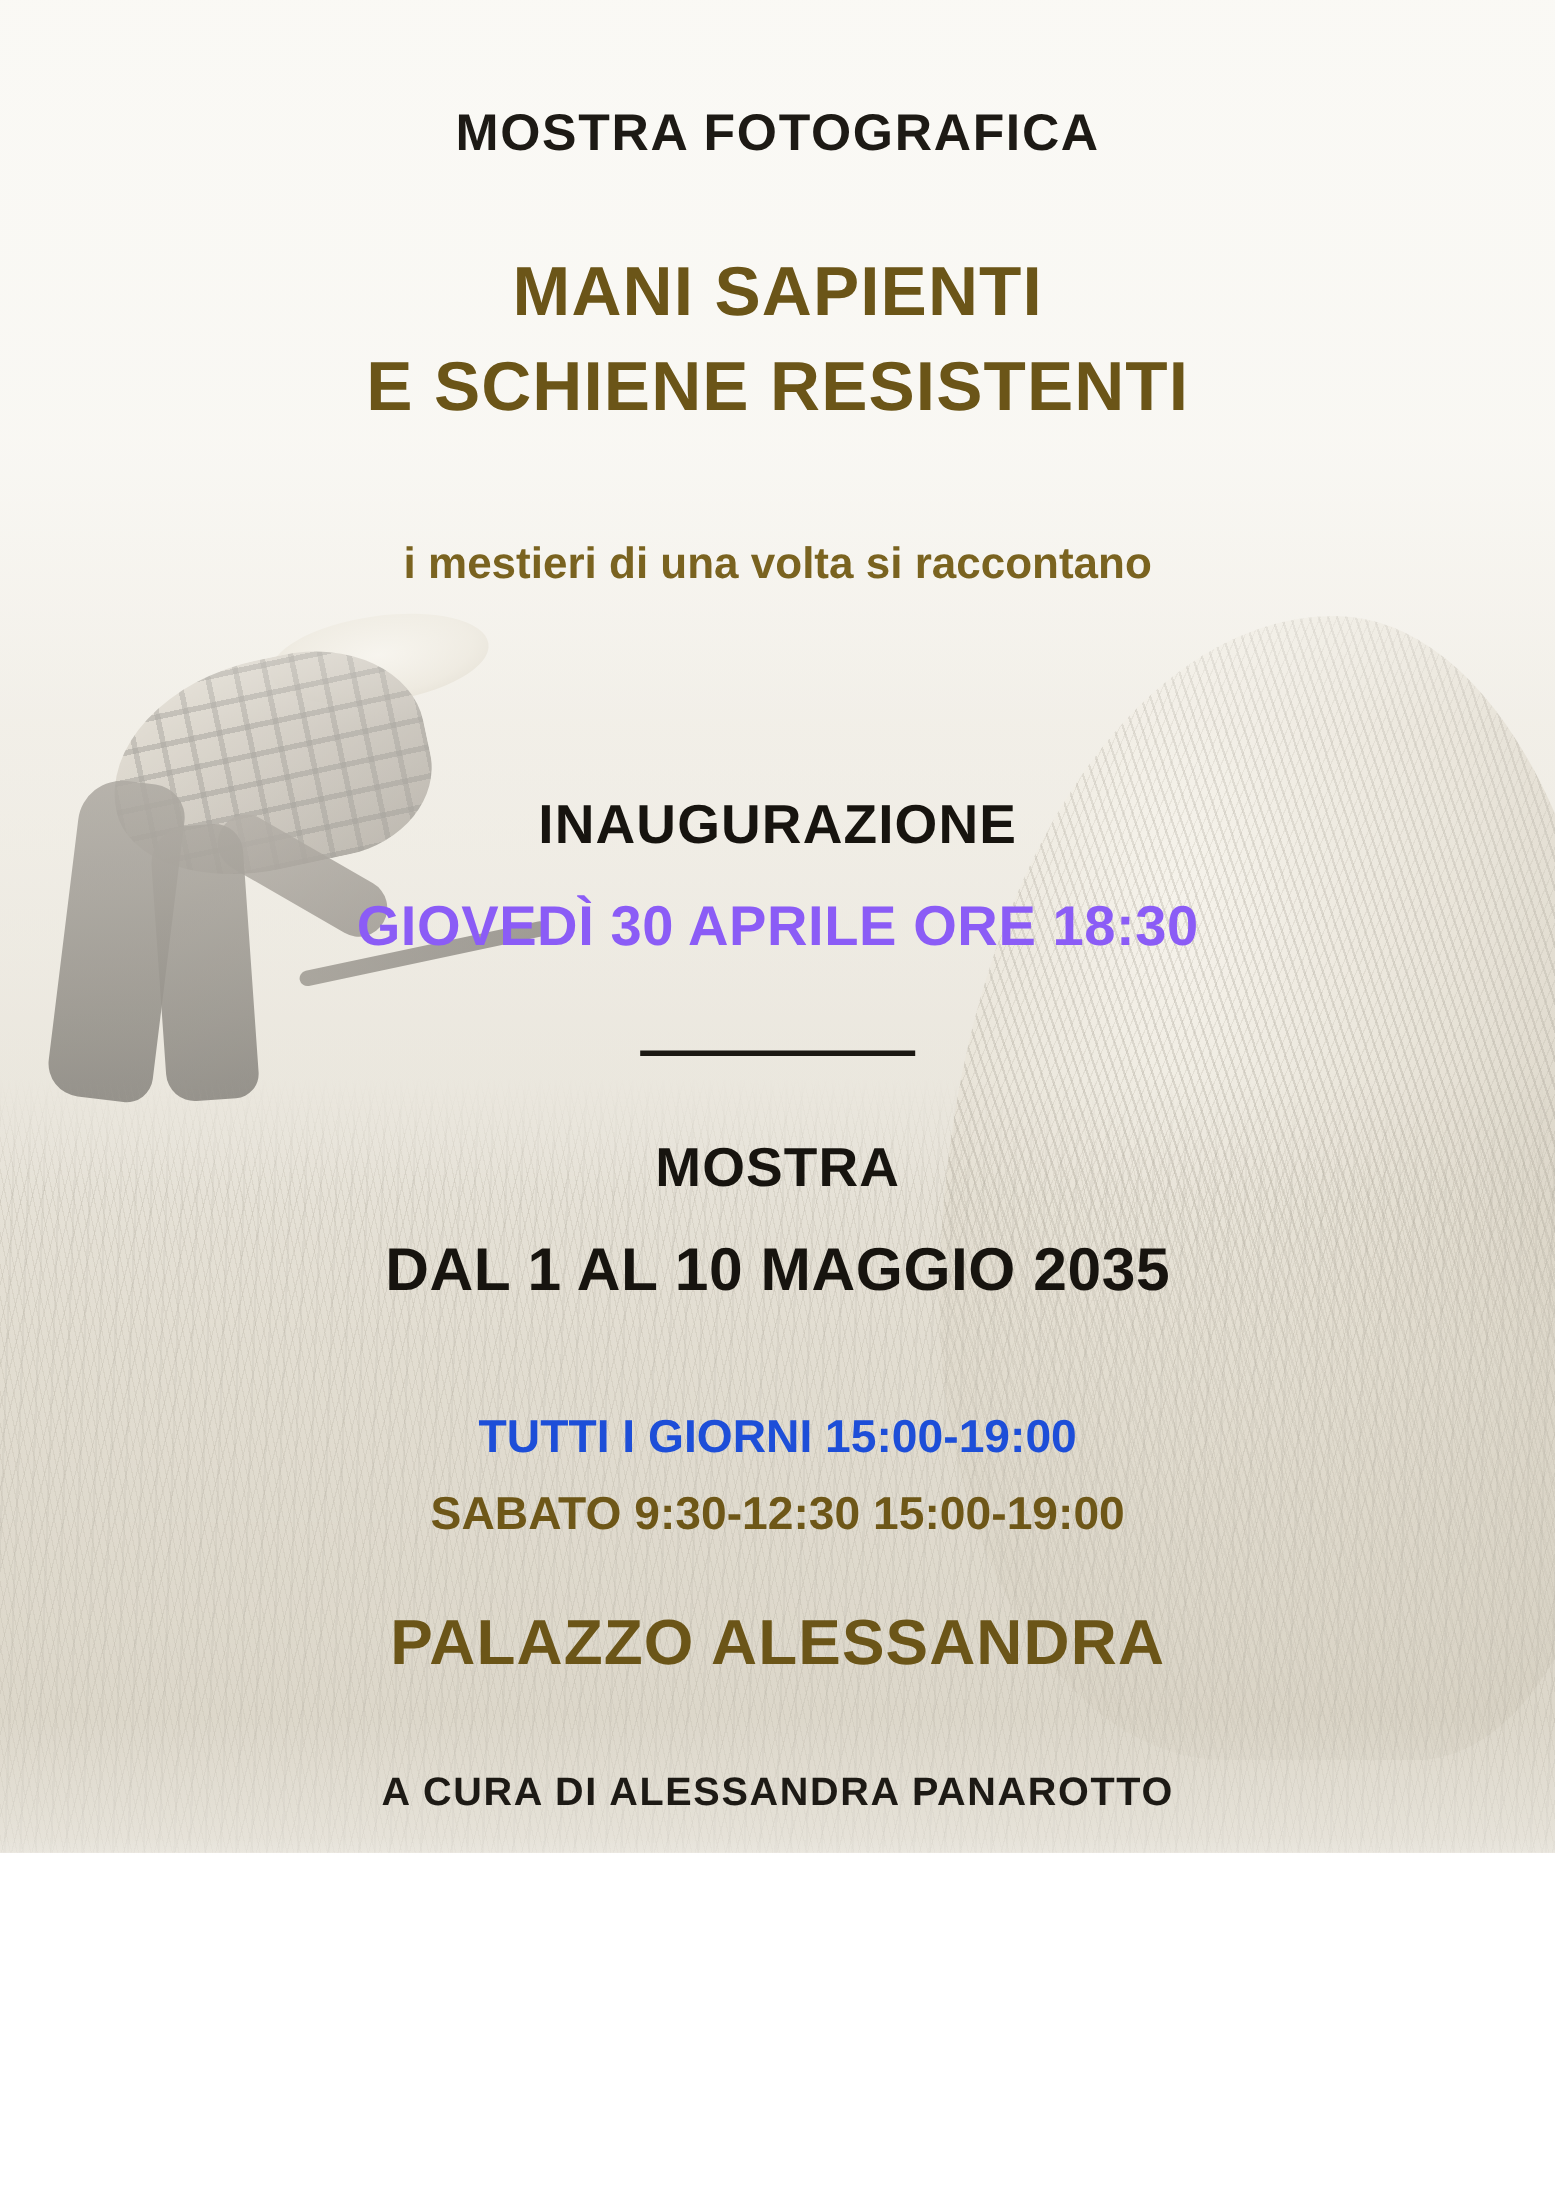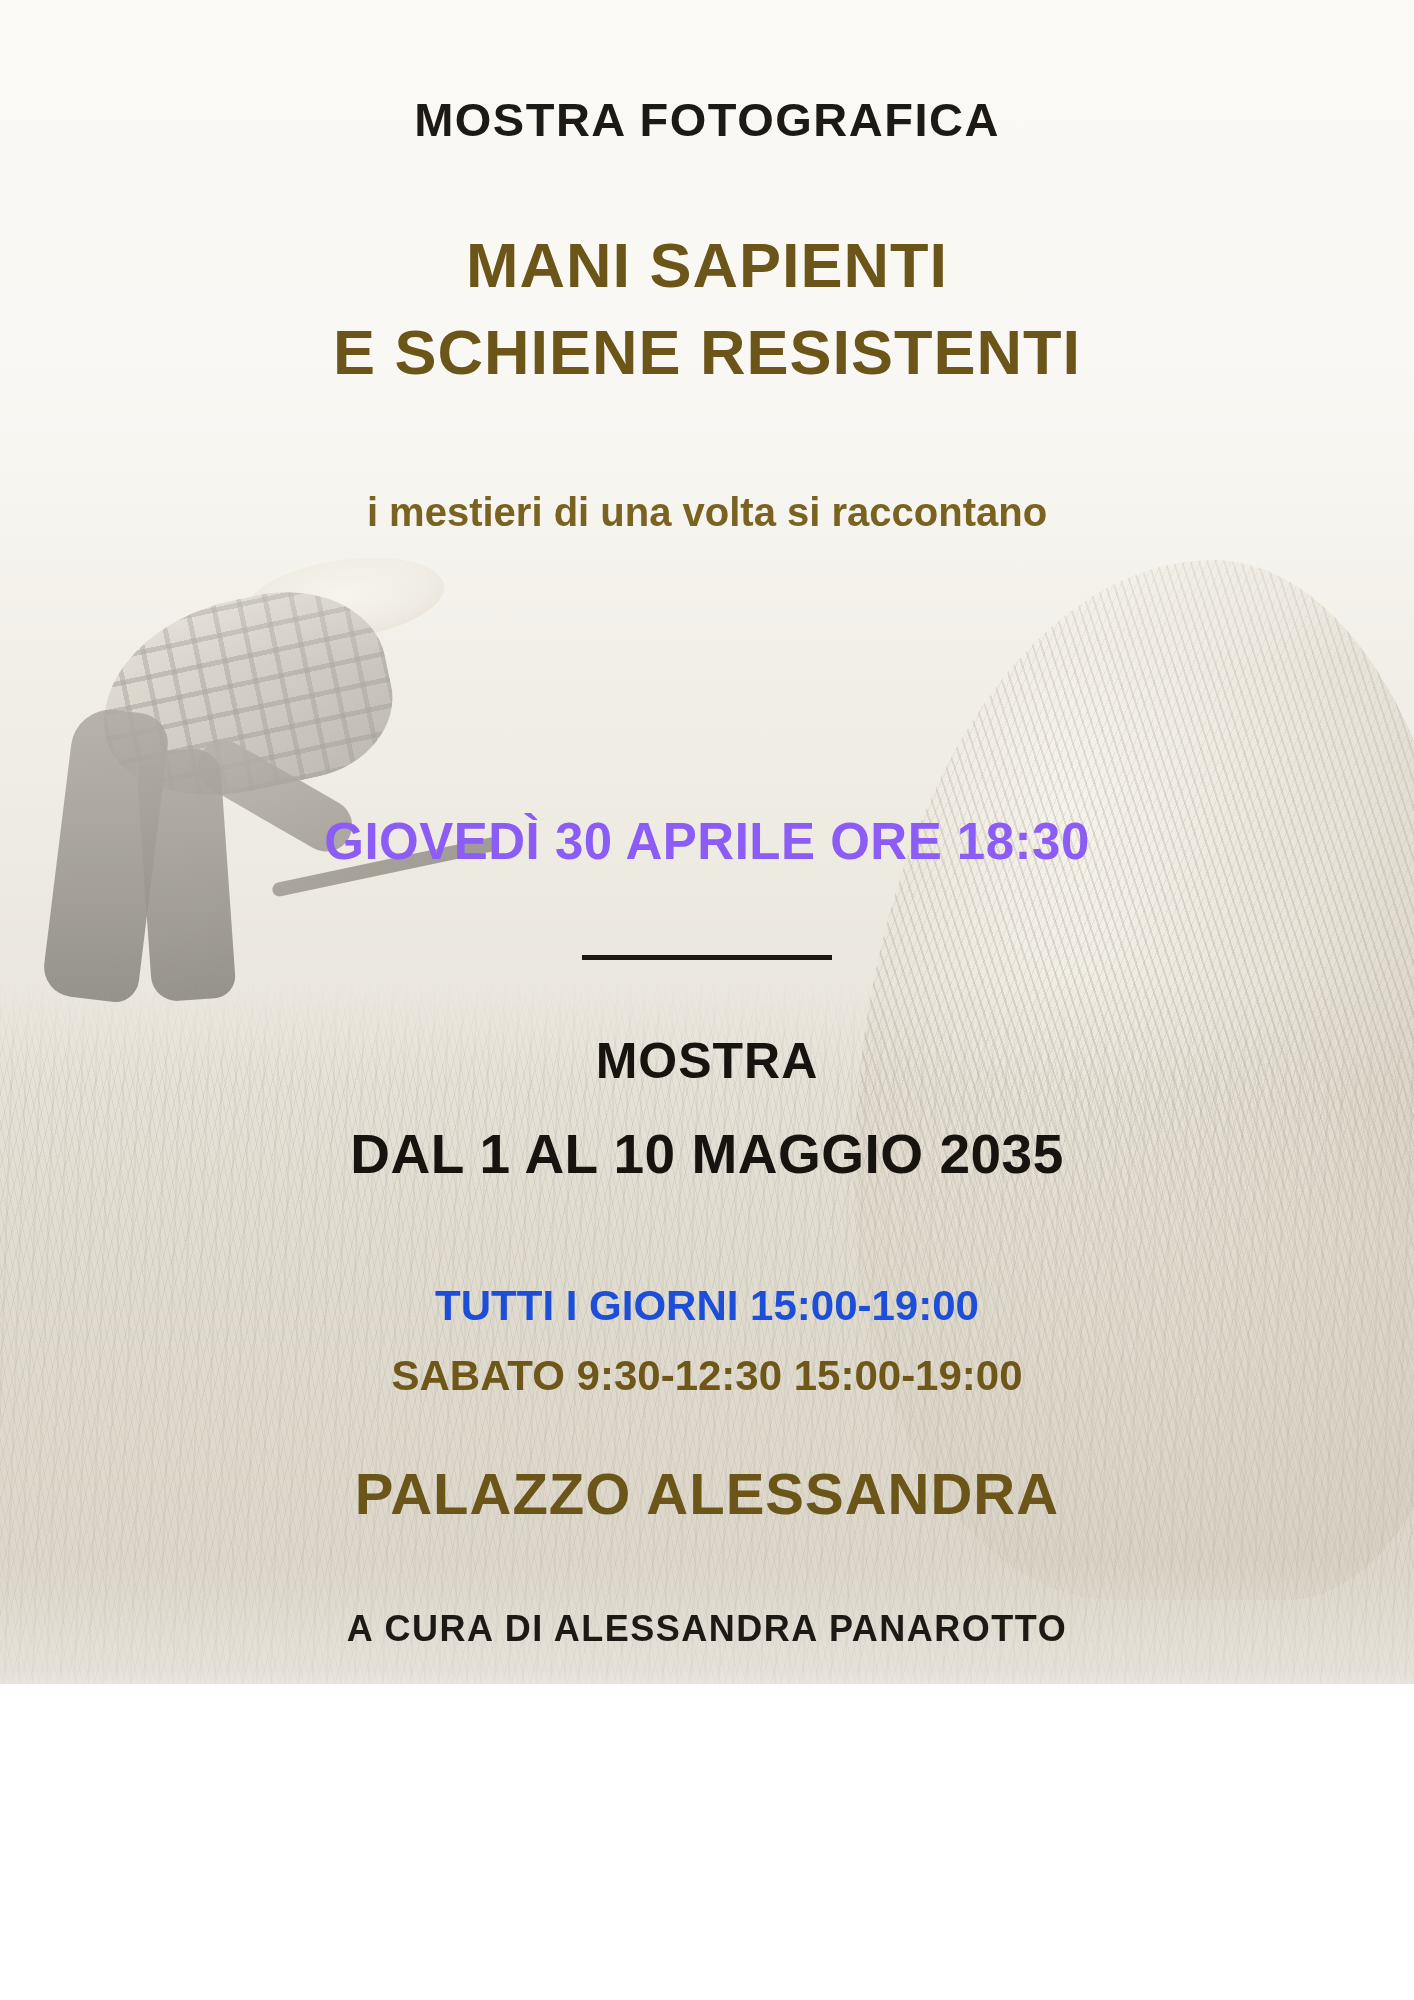--- a/index.html
+++ b/index.html
@@ -351,20 +351,21 @@
 
     <div class="kicker">MOSTRA FOTOGRAFICA</div>
 
     <div class="title">
       <div>MANI SAPIENTI</div>
       <div>E SCHIENE RESISTENTI</div>
     </div>
 
     <div class="subtitle">i mestieri di una volta si raccontano</div>
 
+    <div class="inaug-label">INAUGURAZIONE</div>
     <div class="inaug-date">GIOVEDÌ 30 APRILE ORE 18:30</div>
 
     <div class="rule"></div>
 
     <div class="mostra-label">MOSTRA</div>
     <div class="mostra-dates">DAL 1 AL 10 MAGGIO 2035</div>
 
     <div class="hours-1">TUTTI I GIORNI 15:00-19:00</div>
     <div class="hours-2">SABATO 9:30-12:30  15:00-19:00</div>
 

